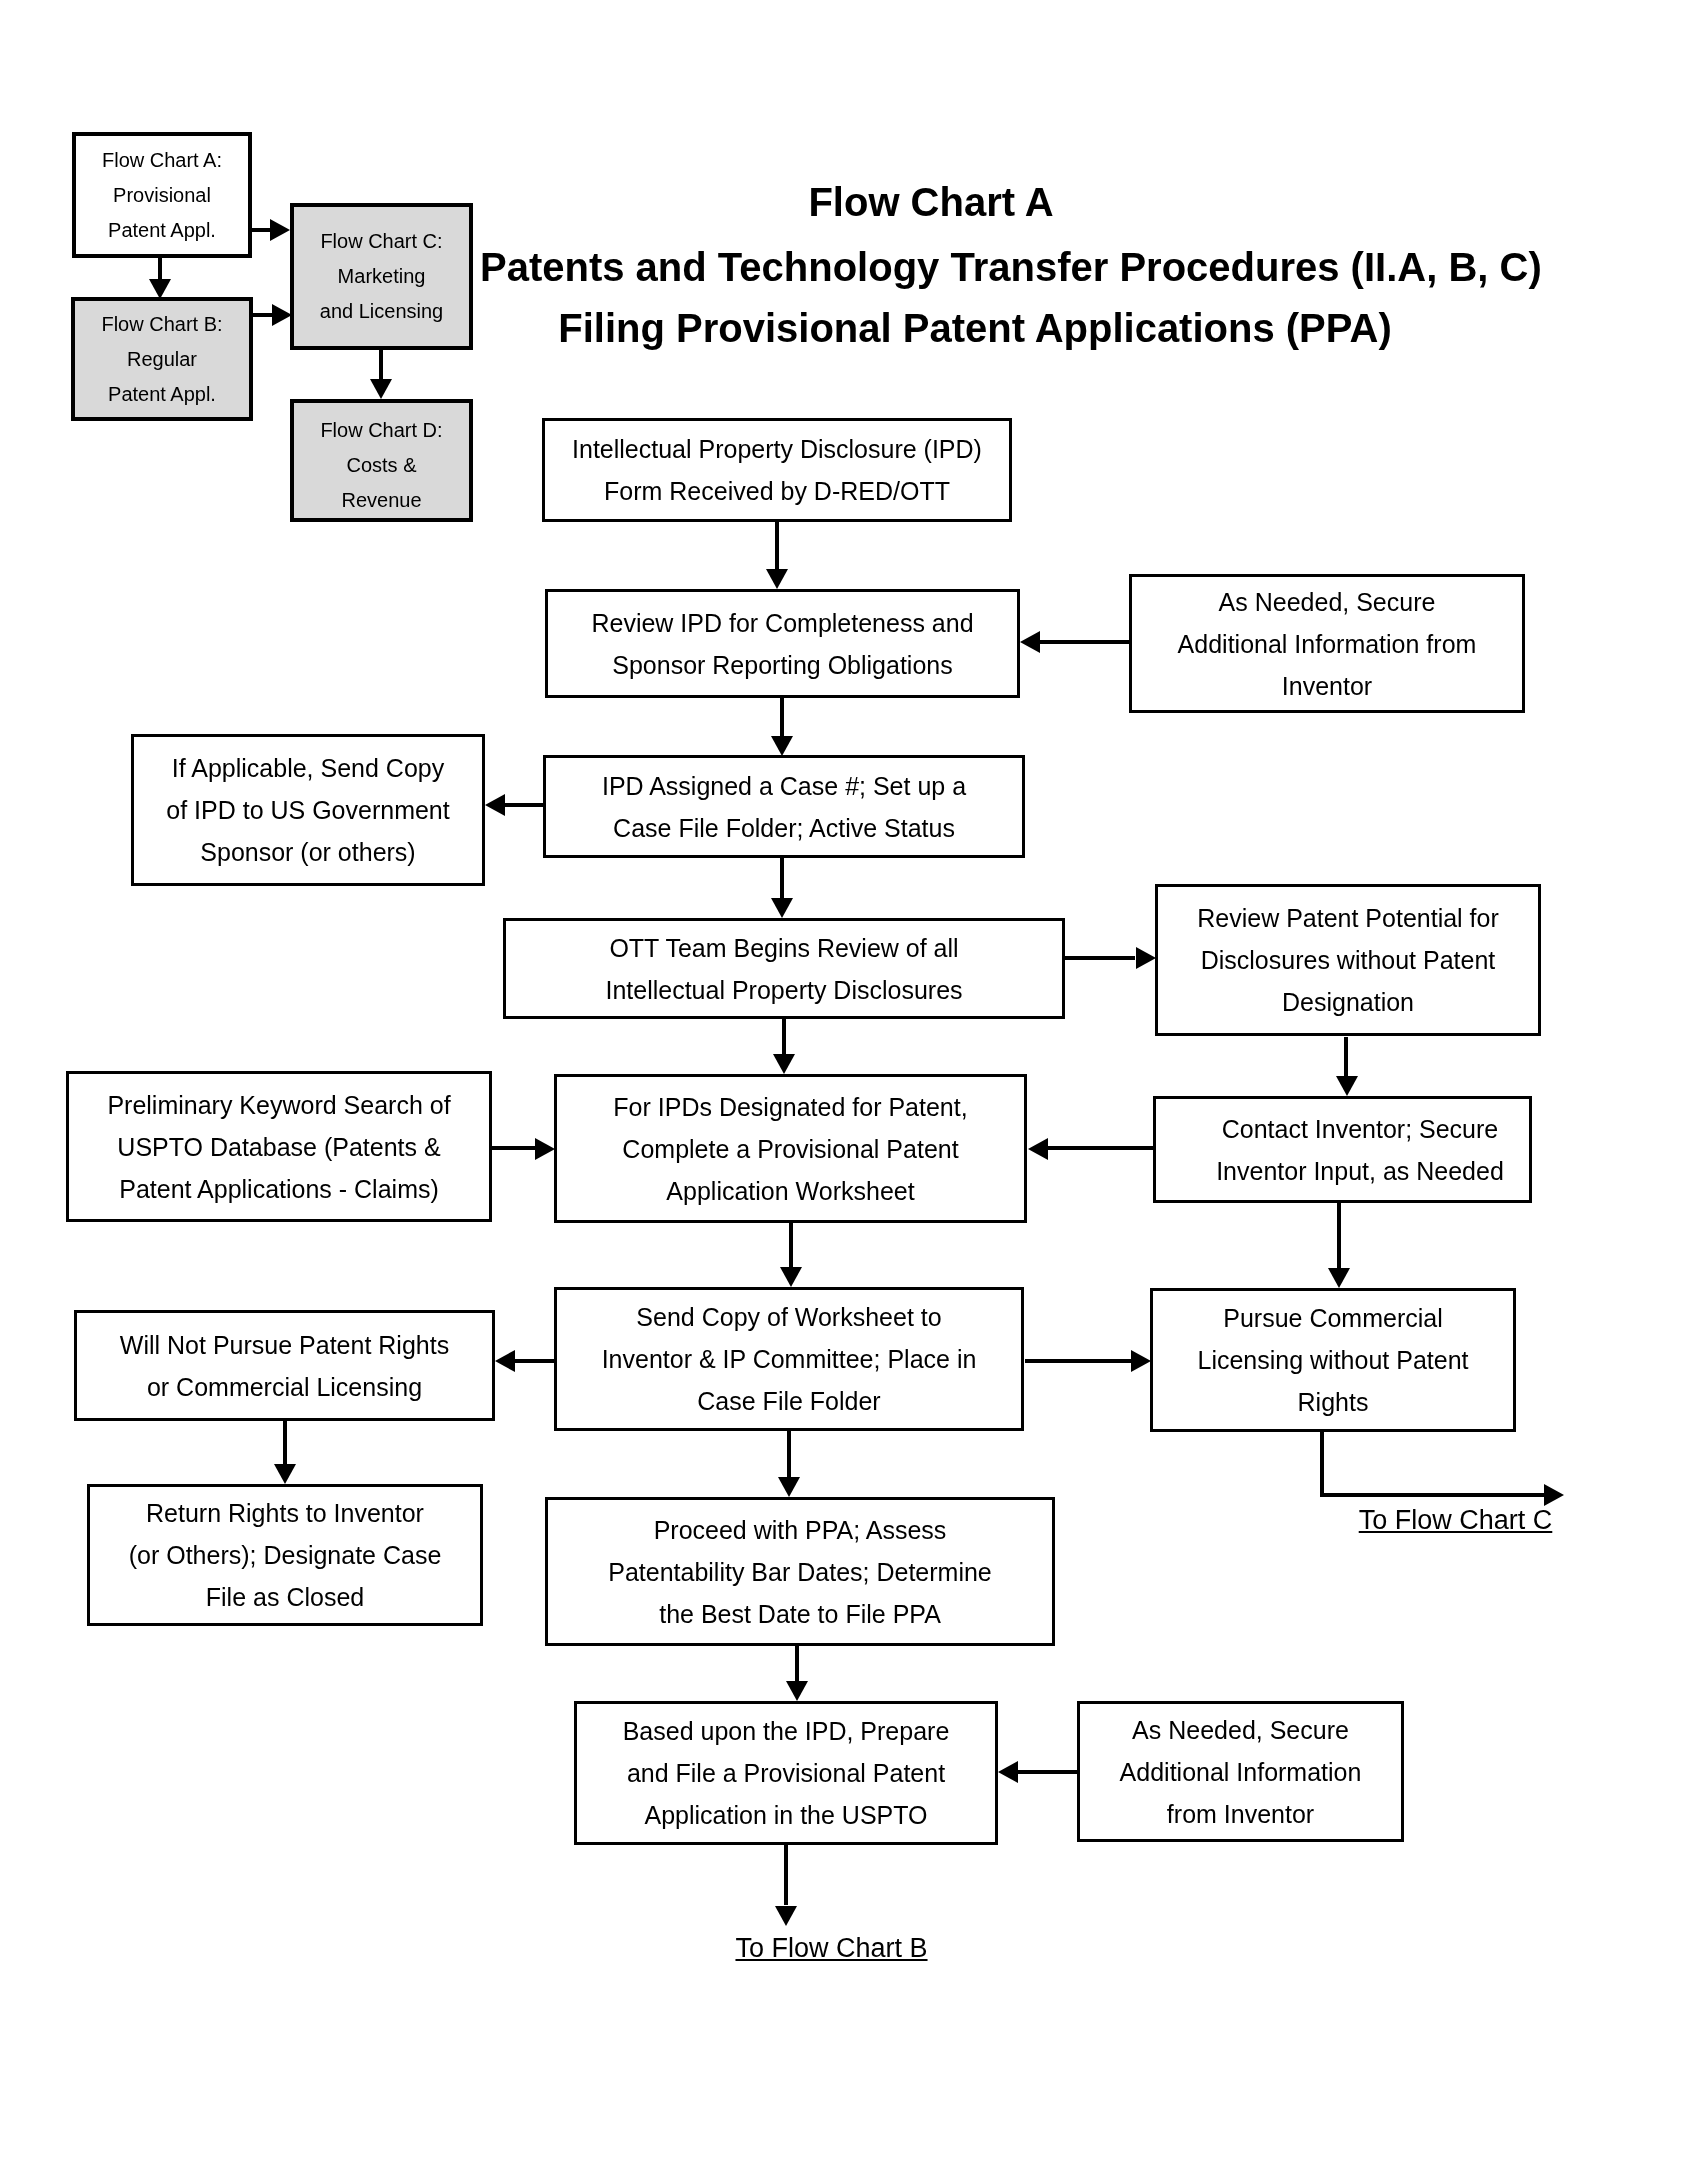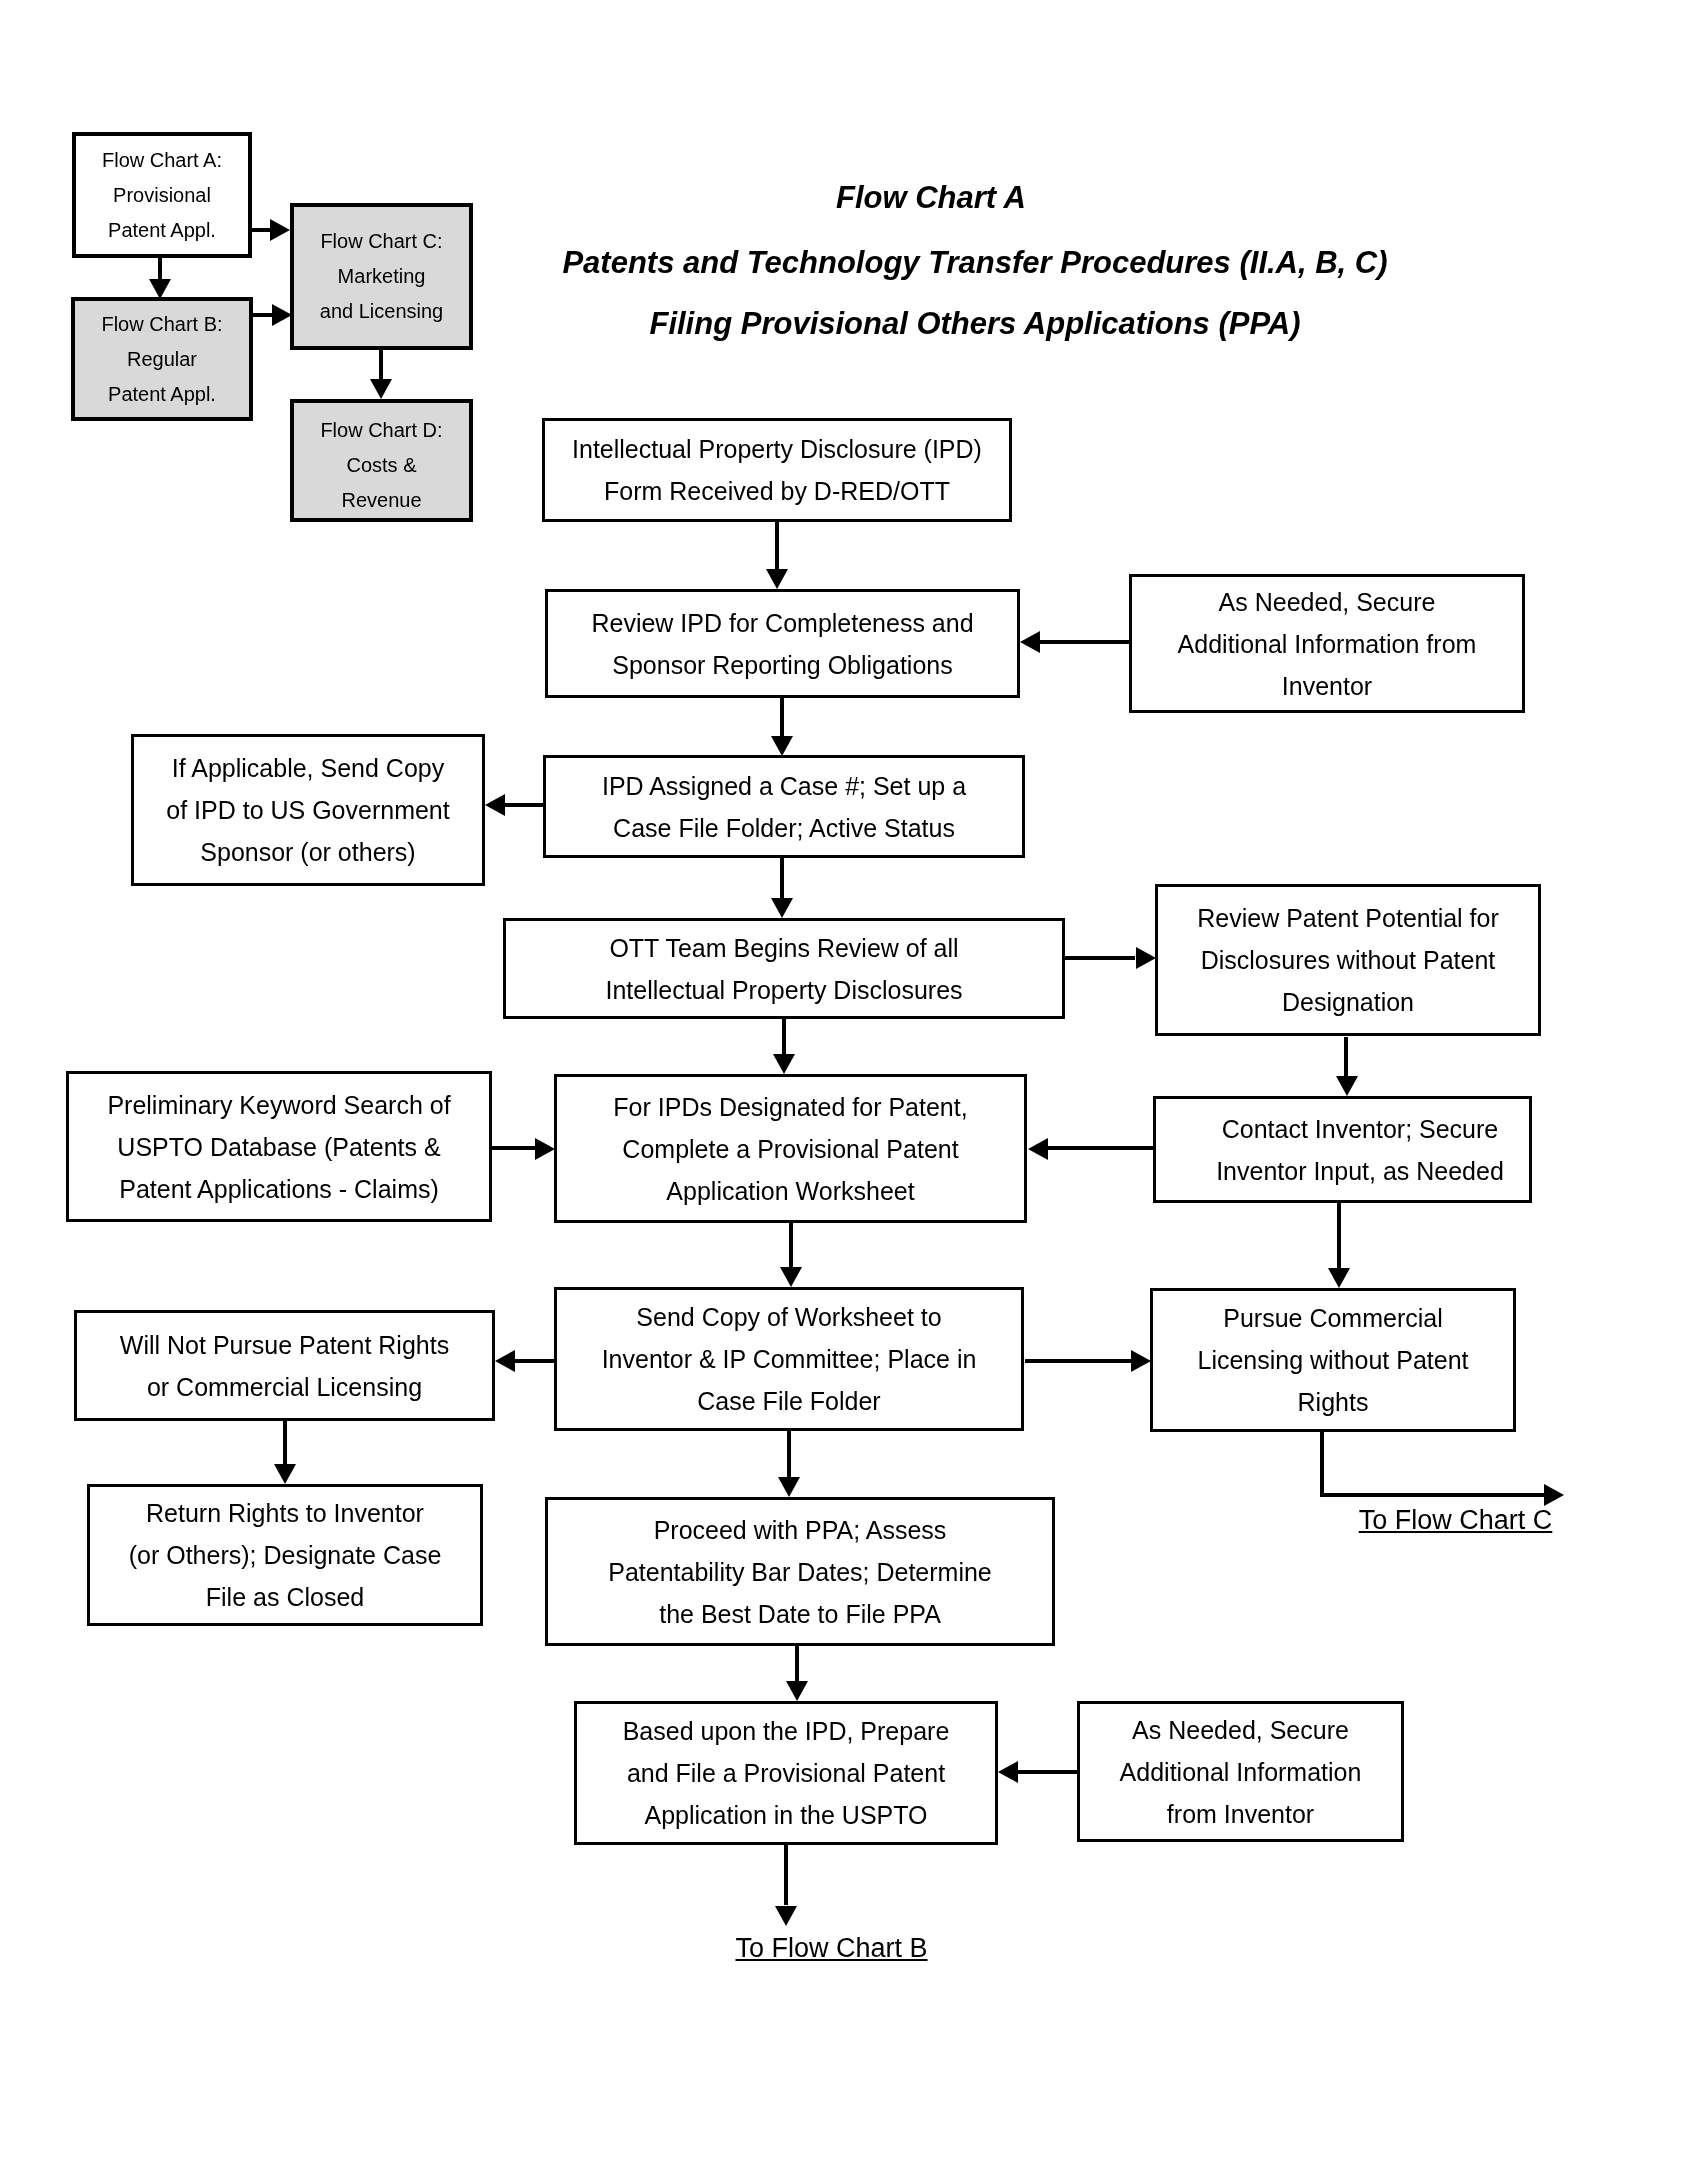--- a/index.html
+++ b/index.html
@@ -10,40 +10,40 @@
   
   .node{
     position:absolute;background:#ffffff;border:3px solid #000;
     display:flex;flex-direction:column;align-items:center;justify-content:center;
     text-align:center;font-size:25px;line-height:42px;box-sizing:border-box;
   }
   .node .ln{white-space:nowrap;}
   .node.gray{background:#d9d9d9;}
   .node.legend{border-width:4px;font-size:20px;line-height:35px;}
   
-  .title-line{position:absolute;text-align:center;font-weight:bold;font-size:31px;white-space:nowrap;font-style:italic;}
+  .title-line{position:absolute;text-align:center;font-weight:bold;font-size:40px;white-space:nowrap;}
   
   .hline,.vline{position:absolute;background:#000;}
   .hline{height:4px;}
   .vline{width:4px;}
   .ah{position:absolute;width:0;height:0;}
   .ah-r{border-top:11px solid transparent;border-bottom:11px solid transparent;border-left:20px solid #000;}
   .ah-l{border-top:11px solid transparent;border-bottom:11px solid transparent;border-right:20px solid #000;}
   .ah-d{border-left:11px solid transparent;border-right:11px solid transparent;border-top:20px solid #000;}
   
   .flabel{position:absolute;font-size:27px;text-align:center;white-space:nowrap;text-decoration:underline;}
 </style>
 </head>
 <body>
 
 <div class="canvas">
 
   <div class="title-line" style="left:436px;top:180px;width:990px;">Flow Chart A</div>
   <div class="title-line" style="left:480px;top:245px;width:990px;">Patents and Technology Transfer Procedures (II.A, B, C)</div>
-  <div class="title-line" style="left:480px;top:306px;width:990px;">Filing Provisional Others Applications (PPA)</div>
+  <div class="title-line" style="left:480px;top:306px;width:990px;">Filing Provisional Patent Applications (PPA)</div>
 
   <div class="node legend" style="left:72px;top:132px;width:180px;height:126px;">
       <div class="ln">Flow Chart A:</div>
       <div class="ln">Provisional</div>
       <div class="ln">Patent Appl.</div>
     </div>
   <div class="node legend gray" style="left:71px;top:297px;width:182px;height:124px;">
       <div class="ln">Flow Chart B:</div>
       <div class="ln">Regular</div>
       <div class="ln">Patent Appl.</div>

